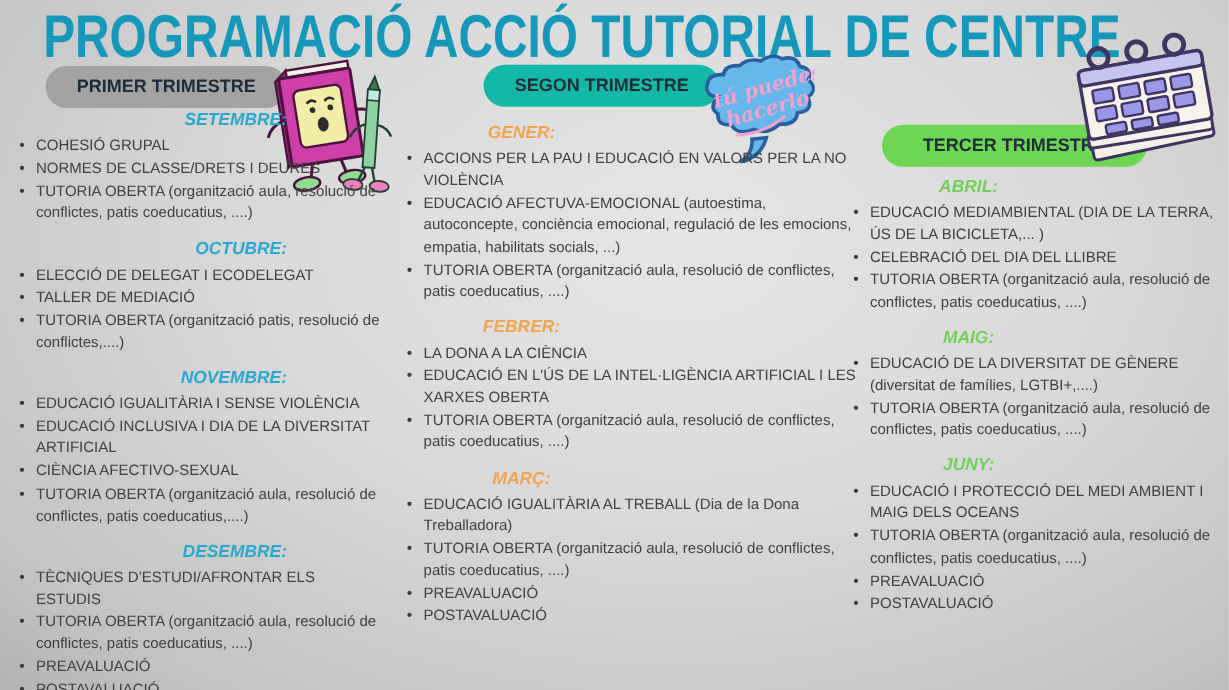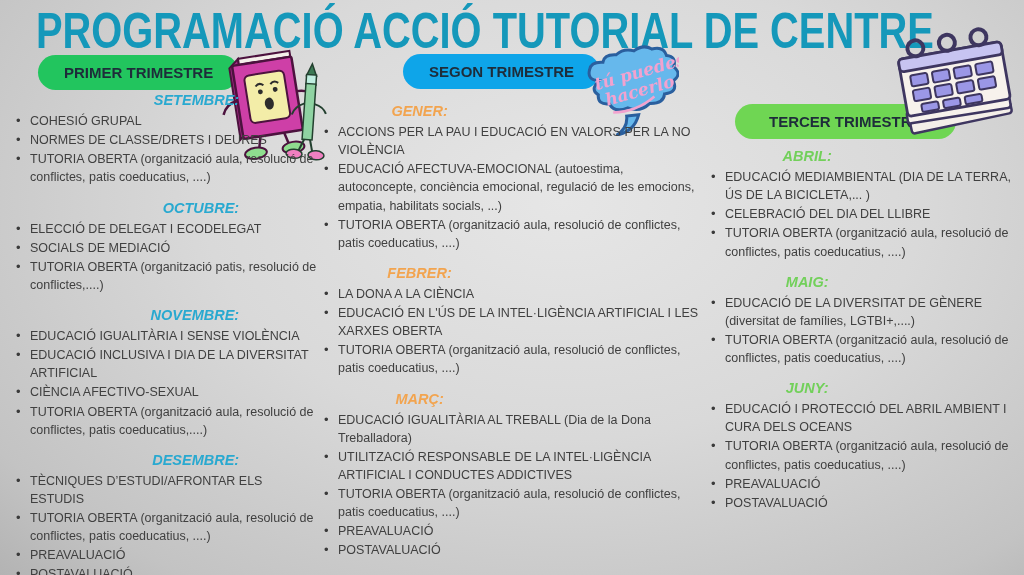--- a/index.html
+++ b/index.html
@@ -16,21 +16,21 @@
   }
   .badge{
     position:absolute;border-radius:26px;padding:9px 26px;
     font-size:15px;font-weight:700;color:#1e2c3a;white-space:nowrap;
   }
   .badge1{left:38px;top:55px;}
   .badge2{left:403px;top:54px;}
   .badge3{left:735px;top:104px;padding:9px 34px;}
   .column{position:absolute;color:#404040;font-size:12.5px;}
   .col1{left:12px;top:92px;width:307px;}
-  .col2{left:320px;top:103px;width:383px;}
+  .col2{left:335px;top:103px;width:383px;}
   .col3{left:707px;top:148px;width:313px;}
   .month{margin-bottom:13px;}
   .month-title{
     font-weight:700;font-style:italic;font-size:14.5px;
     color:var(--accent,#29a9d0);text-align:center;margin-bottom:4px;
   }
   .col1 .month-title{width:74%;text-align:right;}
   .col2 .month-title{width:52%;}
   .col3 .month-title{width:64%;text-align:center;}
   ul.items{list-style:none;margin:0;padding:0;}
@@ -45,22 +45,22 @@
   .illo-bubble{left:571px;top:36px;}
   .illo-calendar{left:888px;top:20px;}
 </style>
 </head>
 <body>
 
 <div class="stage">
 
   <div class="page-title" style="color: rgb(21, 152, 186);">PROGRAMACIÓ ACCIÓ TUTORIAL DE CENTRE</div>
 
-  <div class="badge badge1" style="background: #22c55e; text-align: center;">PRIMER TRIMESTRE</div>
-  <div class="badge badge2" style="background: #0ea5e9;">SEGON TRIMESTRE</div>
+  <div class="badge badge1" style="background: #a3a3a3; text-align: center;">PRIMER TRIMESTRE</div>
+  <div class="badge badge2" style="background: #14b8a6;">SEGON TRIMESTRE</div>
   <div class="badge badge3" style="background: rgb(111, 214, 83);">TERCER TRIMESTRE</div>
 
   <svg class="illo illo-book" width="122" height="122" viewBox="0 0 122 122">
     <g transform="rotate(-9 55 60)">
       <polygon points="30,22 40,14 40,86 30,94" fill="#a42a86" stroke="#4c123e" stroke-width="2"></polygon>
       <polygon points="40,14 92,14 92,20 40,20" fill="#f4f0ea" stroke="#4c123e" stroke-width="2"></polygon>
       <rect x="33" y="20" width="60" height="74" fill="#ce3fa7" stroke="#4c123e" stroke-width="2.5" rx="2"></rect>
       <rect x="43" y="32" width="40" height="48" fill="#f3eda8" stroke="#4c123e" stroke-width="2" rx="5"></rect>
       <path d="M53 44 q4 -4 8 0" stroke="#2c2c2c" stroke-width="2" fill="none"></path>
       <path d="M68 44 q4 -4 8 0" stroke="#2c2c2c" stroke-width="2" fill="none"></path>
@@ -128,21 +128,21 @@
       <ul class="items">
         <li>COHESIÓ GRUPAL</li>
         <li>NORMES DE CLASSE/DRETS I DEURES</li>
         <li>TUTORIA OBERTA  (organització aula, resolució de conflictes, patis coeducatius, ....)</li>
       </ul>
     </div>
     <div class="month">
       <div class="month-title">OCTUBRE:</div>
       <ul class="items">
         <li>ELECCIÓ DE DELEGAT I ECODELEGAT</li>
-        <li>SOCIALS DE MEDIACIÓ</li>
+        <li>TALLER DE MEDIACIÓ</li>
         <li>TUTORIA OBERTA (organització patis, resolució de conflictes,....)</li>
       </ul>
     </div>
     <div class="month">
       <div class="month-title">NOVEMBRE:</div>
       <ul class="items">
         <li>EDUCACIÓ  IGUALITÀRIA I SENSE VIOLÈNCIA</li>
         <li>EDUCACIÓ INCLUSIVA I DIA DE LA DIVERSITAT ARTIFICIAL</li>
         <li>CIÈNCIA AFECTIVO-SEXUAL</li>
         <li>TUTORIA OBERTA (organització aula, resolució de conflictes, patis coeducatius,....)</li>
@@ -173,21 +173,20 @@
       <ul class="items">
         <li>LA DONA A LA CIÈNCIA</li>
         <li>EDUCACIÓ EN L'ÚS DE LA INTEL·LIGÈNCIA ARTIFICIAL I LES XARXES OBERTA</li>
         <li>TUTORIA OBERTA (organització aula, resolució de conflictes, patis coeducatius, ....)</li>
       </ul>
     </div>
     <div class="month">
       <div class="month-title">MARÇ:</div>
       <ul class="items">
         <li>EDUCACIÓ IGUALITÀRIA AL TREBALL (Dia de la Dona Treballadora)</li>
-        <li>UTILITZACIÓ RESPONSABLE DE LA INTEL·LIGÈNCIA ARTIFICIAL I CONDUCTES ADDICTIVES</li>
         <li>TUTORIA OBERTA (organització aula, resolució de conflictes, patis coeducatius, ....)</li>
         <li>PREAVALUACIÓ</li>
         <li>POSTAVALUACIÓ</li>
       </ul>
     </div>
   </div>
 
   <div class="column col3" style="--accent: #72d05a;">
     <div class="month">
       <div class="month-title">ABRIL:</div>
@@ -200,21 +199,21 @@
     <div class="month">
       <div class="month-title">MAIG:</div>
       <ul class="items">
         <li>EDUCACIÓ DE LA DIVERSITAT DE GÈNERE (diversitat de famílies, LGTBI+,....)</li>
         <li>TUTORIA OBERTA (organització aula, resolució de conflictes, patis coeducatius, ....)</li>
       </ul>
     </div>
     <div class="month">
       <div class="month-title">JUNY:</div>
       <ul class="items">
-        <li>EDUCACIÓ I PROTECCIÓ DEL ABRIL AMBIENT I CURA DELS OCEANS</li>
+        <li>EDUCACIÓ I PROTECCIÓ DEL MEDI AMBIENT I MAIG DELS OCEANS</li>
         <li>TUTORIA OBERTA (organització aula, resolució de conflictes, patis coeducatius, ....)</li>
         <li>PREAVALUACIÓ</li>
         <li>POSTAVALUACIÓ</li>
       </ul>
     </div>
   </div>
 
 </div>
 
 </body></html>

